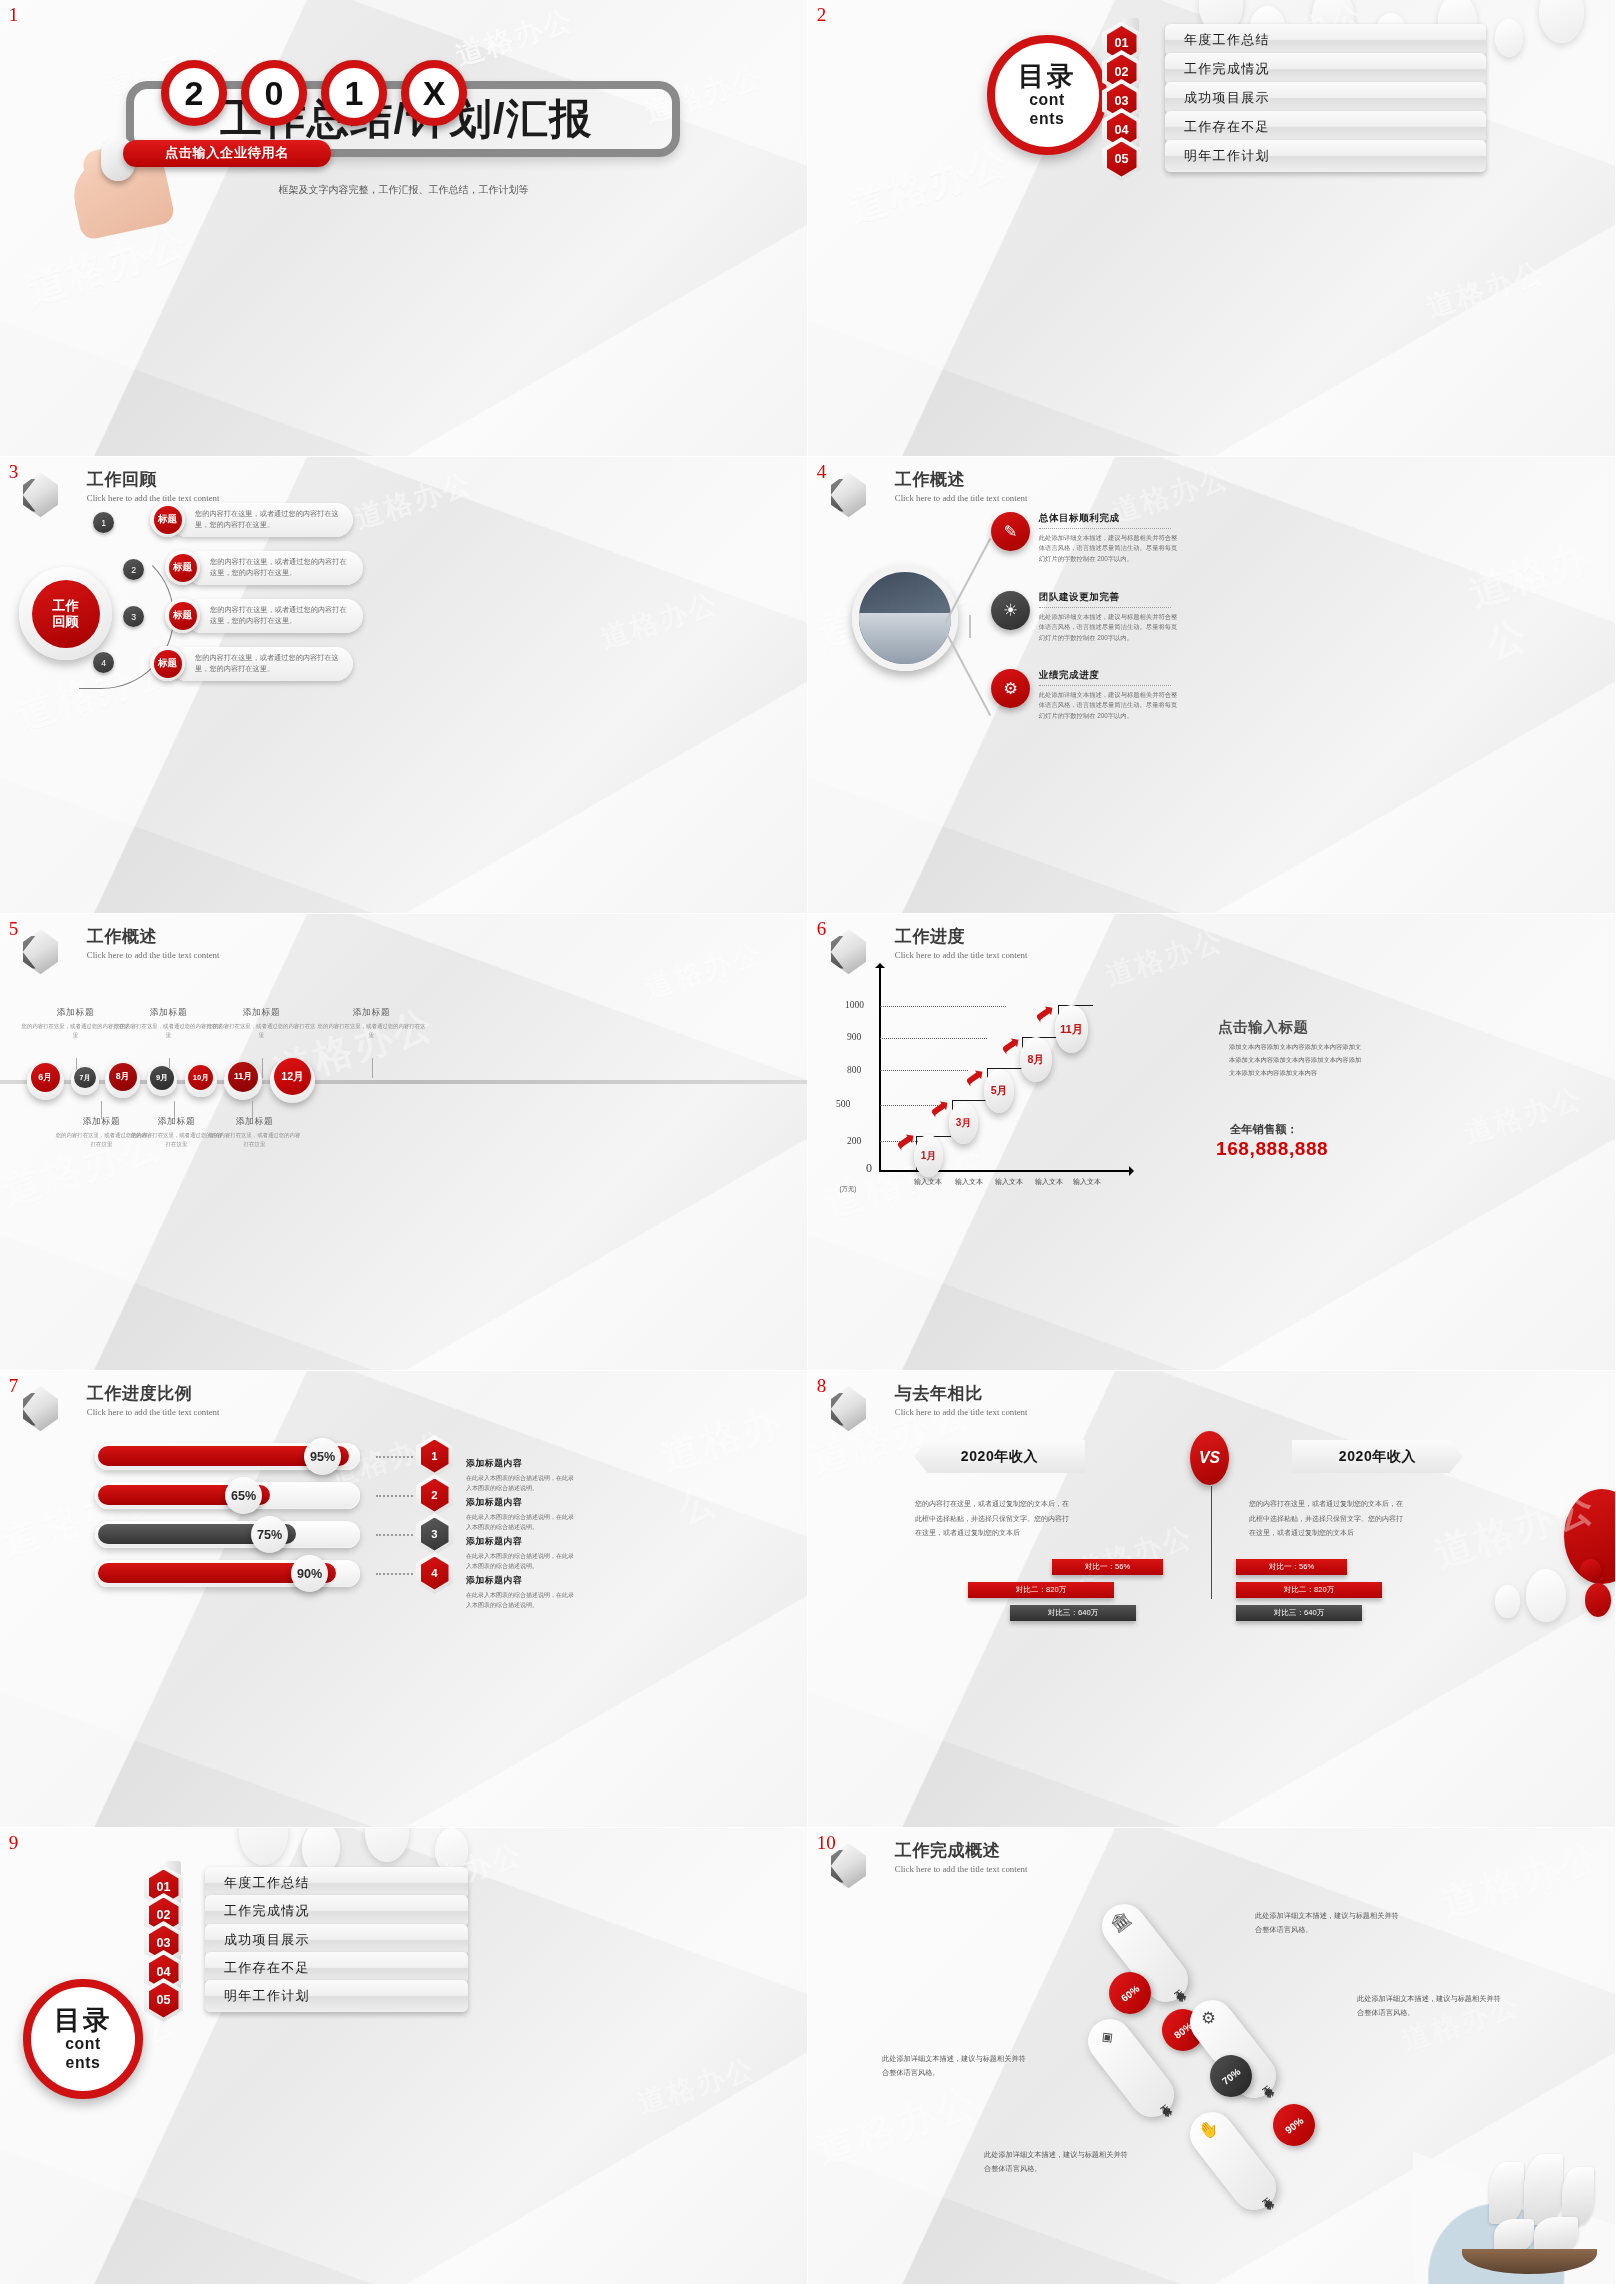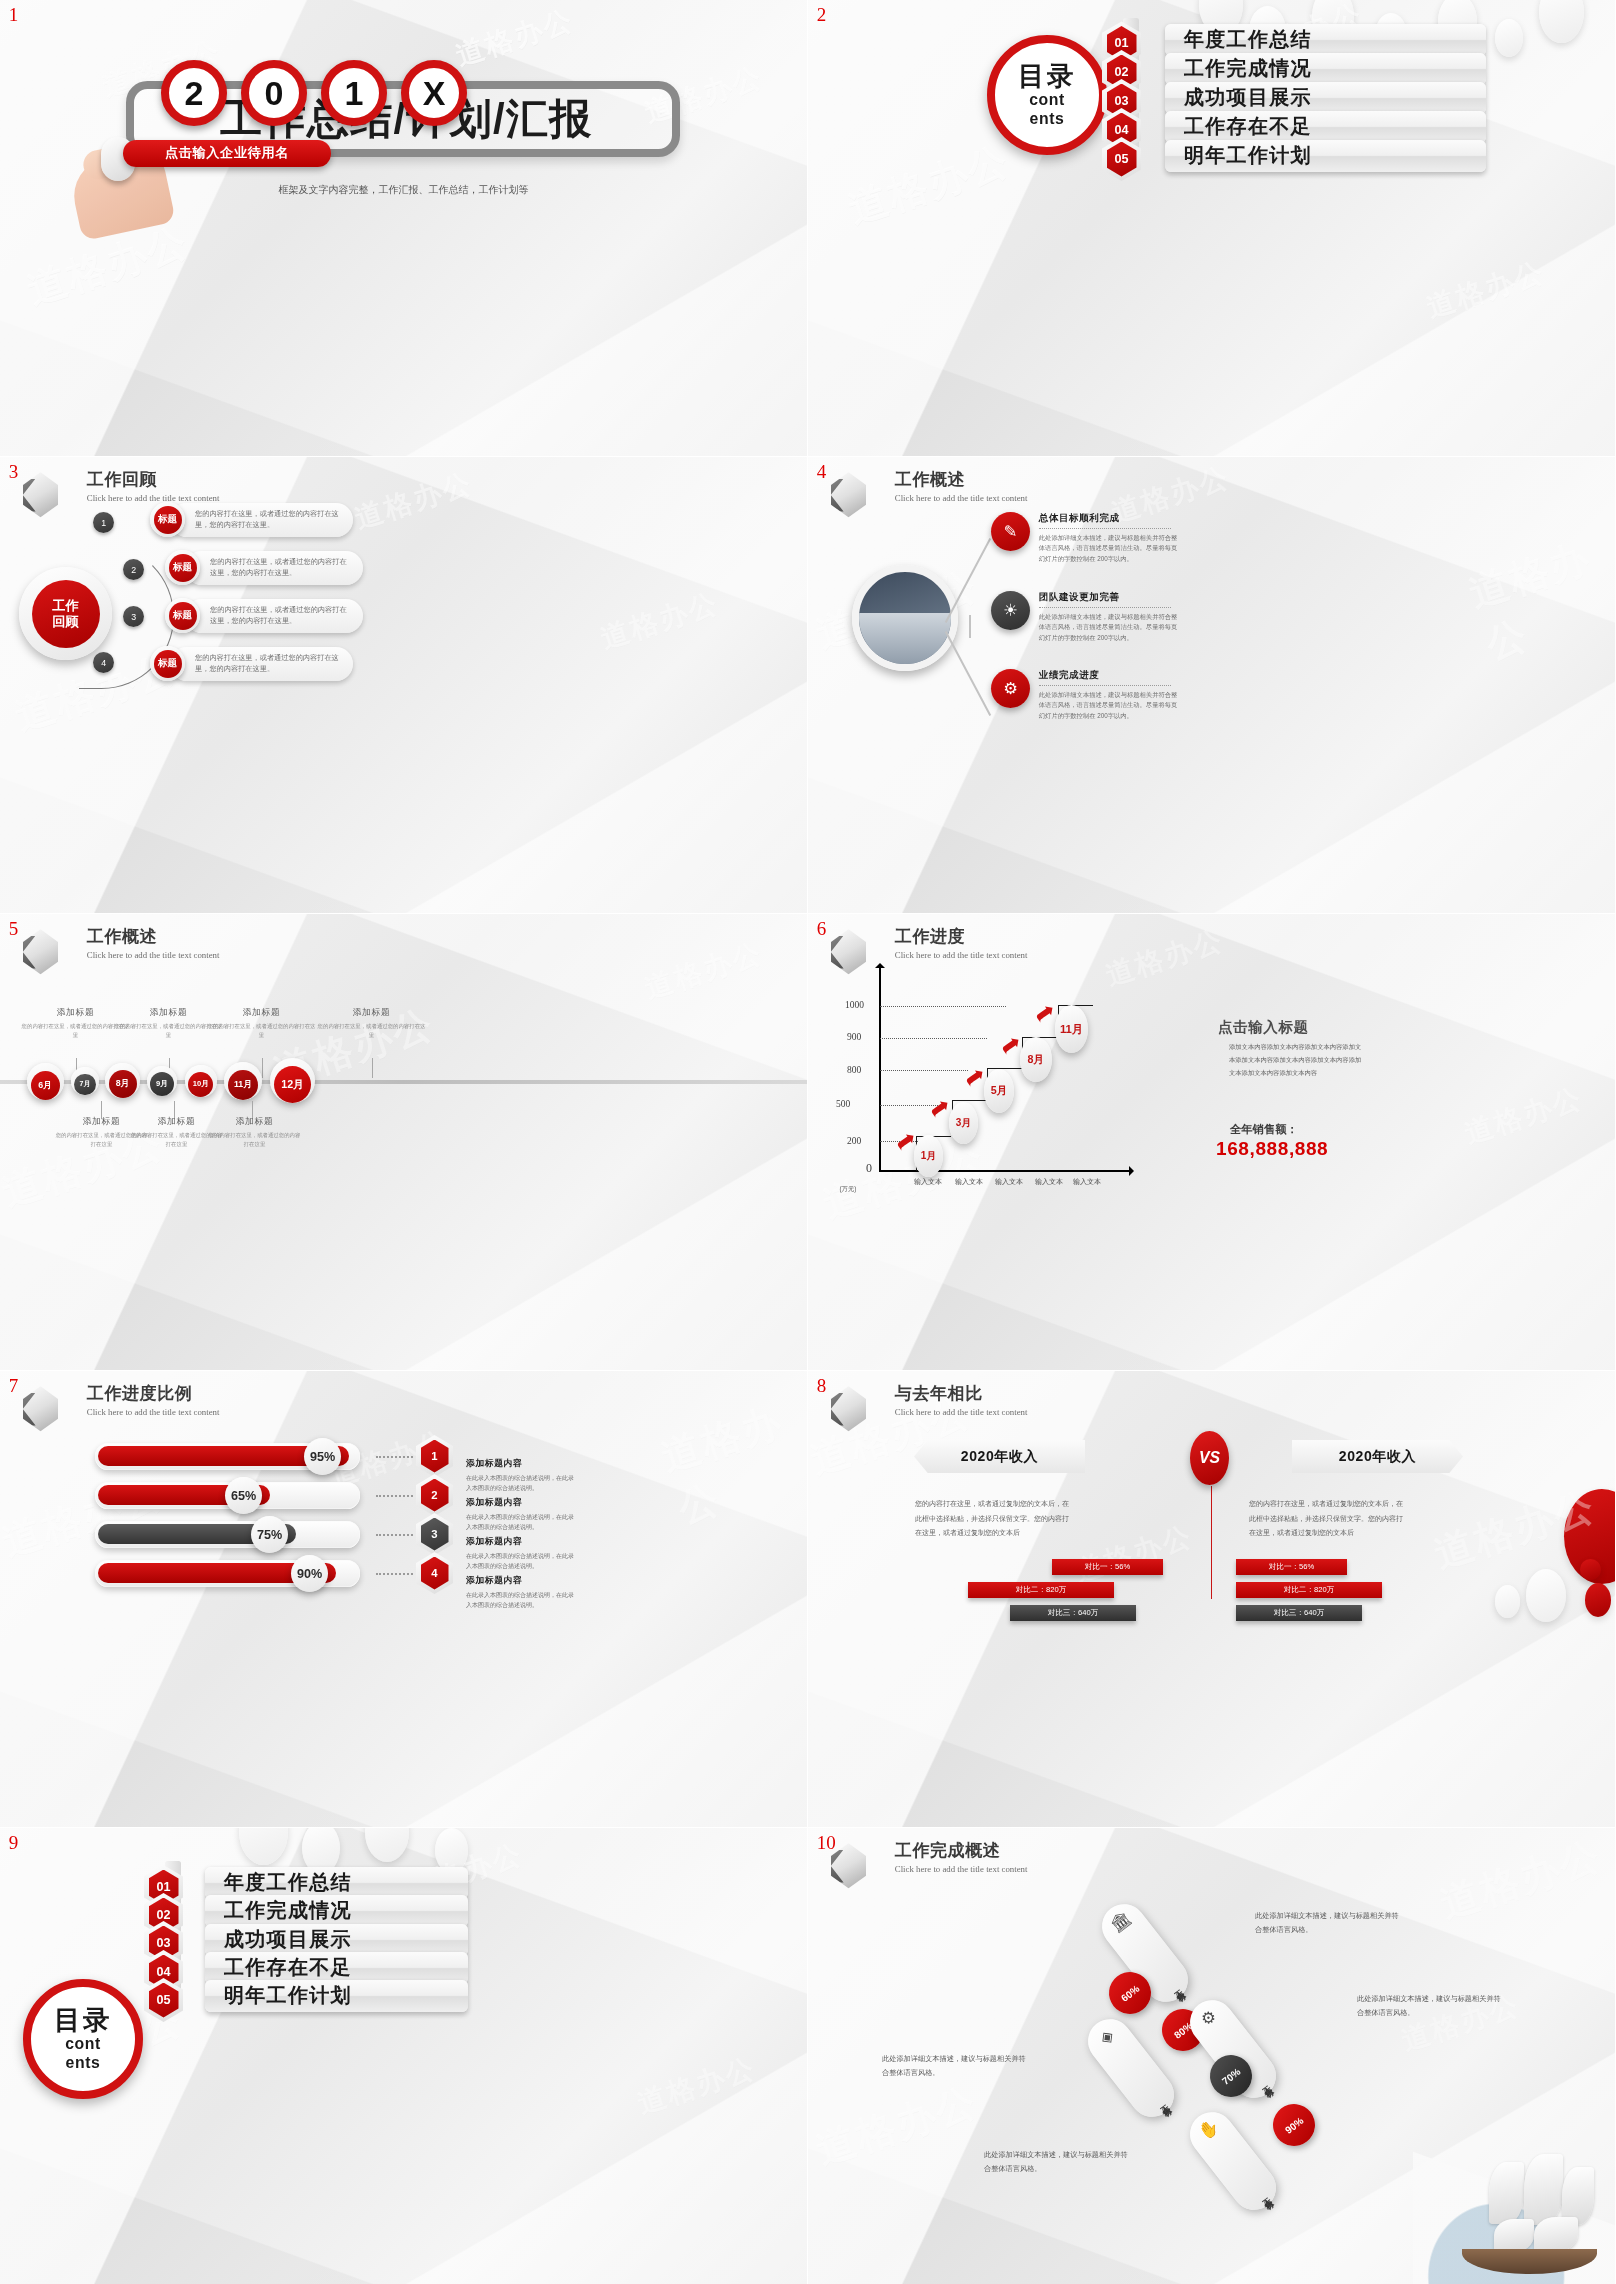--- a/index.html
+++ b/index.html
@@ -117,21 +117,21 @@
   .hexnum i{
     width:30px;height:35px;background:linear-gradient(160deg,#d81414,#a70000);
     clip-path: polygon(50% 0,100% 26%,100% 74%,50% 100%,0 74%,0 26%);
     display:flex;align-items:center;justify-content:center;
     color:#fff;font-size:12.6px;font-weight:bold;font-style:normal;
   }
   .ct-bar{
     position:absolute; height:31.5px; border-radius:5.7px;
     background:linear-gradient(180deg,#fbfbfb 0%,#f0f0f0 48%,#dedede 52%,#efefef 100%);
     box-shadow:0 2.5px 5.7px rgba(0,0,0,0.22); display:flex;align-items:center;
-    padding-left:19px; font-size:20px; font-weight:bold; color:#1a1a1a; letter-spacing:1.3px;
+    padding-left:19px; font-size:13px; font-weight:normal; color:#1a1a1a; letter-spacing:1.3px;
   }
 
   
   .s3-big{
     position:absolute; left:19px; top:110px; width:93px;height:93px;border-radius:50%;
     background:linear-gradient(160deg,#ffffff,#e6e6e6);
     box-shadow:0 5px 10px rgba(0,0,0,0.25);
     display:flex;align-items:center;justify-content:center;
   }
   .s3-big i{
@@ -189,21 +189,21 @@
   }
   .s4-ic.red{background:linear-gradient(160deg,#d81414,#a70000);}
   .s4-ic.dark{background:linear-gradient(160deg,#565656,#2e2e2e);}
   .s4-tx h4{font-size:9.5px;color:#1f1f1f;letter-spacing:0.6px;}
   .s4-tx .dots{height:0.6px;border-top:1.3px dotted #9b9b9b;margin:3.2px 0 3.8px;width:132px;}
   .s4-tx p{font-size:6.3px;color:#6d6d6d;line-height:1.65;width:139px;}
 
   
   .s5-axis{ position:absolute; left:0; right:0; top:166px; height:3.8px; background:linear-gradient(90deg,#d9d9d9,#bcbcbc,#d9d9d9);}
   .s5-circ{
-    position:absolute; border-radius:50%; display:flex;align-items:flex-end;justify-content:center;
+    position:absolute; border-radius:50%; display:flex;align-items:flex-start;justify-content:center;
     background:linear-gradient(160deg,#ffffff,#e8e8e8); box-shadow:0 3.2px 7px rgba(0,0,0,0.28);
   }
   .s5-circ i{
     border-radius:50%; display:flex;align-items:center;justify-content:center;
     color:#fff;font-style:normal;font-weight:bold;
   }
   .s5-lbl{ position:absolute; text-align:center; }
   .s5-lbl h5{font-size:8.8px;color:#5e5e5e;font-weight:normal;letter-spacing:0.6px;}
   .s5-lbl p{font-size:5.4px;color:#8a8a8a;line-height:1.6;margin-top:3.2px;}
   .s5-stem{ position:absolute; width:0.6px; background:#a8a8a8; }

